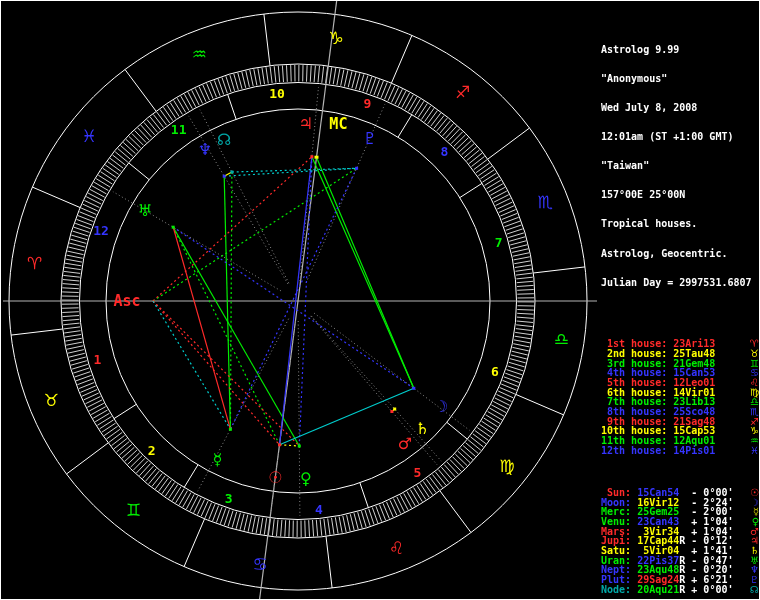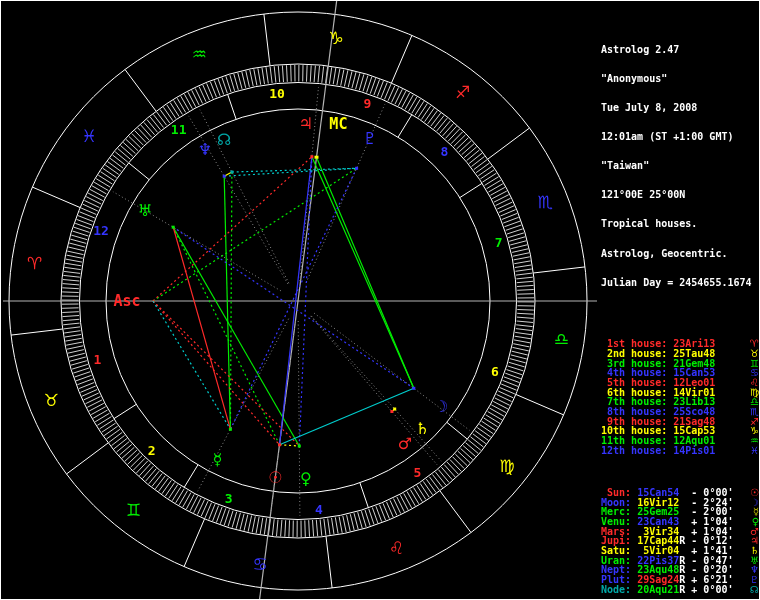--- a/index.html
+++ b/index.html
@@ -484,27 +484,27 @@
       <text x="421.7" y="432.6" fill="#ffff00" font-size="16" font-family="DejaVu Sans, sans-serif" text-anchor="middle">♄</text>
       <text x="143.8" y="214.9" fill="#00ee00" font-size="16" font-family="DejaVu Sans, sans-serif" text-anchor="middle">♅</text>
       <text x="203.8" y="153.9" fill="#3535ff" font-size="16" font-family="DejaVu Sans, sans-serif" text-anchor="middle">♆</text>
       <text x="368.9" y="142.7" fill="#3535ff" font-size="16" font-family="DejaVu Sans, sans-serif" text-anchor="middle">♇</text>
       <text x="223.1" y="143.6" fill="#00a8a8" font-size="16" font-family="DejaVu Sans, sans-serif" text-anchor="middle">☊</text>
       <text x="126" y="305" fill="#ff2a2a" font-size="15" font-family="DejaVu Sans Mono, monospace" text-anchor="middle">Asc</text>
       <text x="337.4" y="127.5" fill="#ffff00" font-size="15" font-family="DejaVu Sans Mono, monospace" text-anchor="middle">MC</text>
     </svg>
   <div class="sidebar">
     <div class="hdr">
-      <div>Astrolog 2.47</div>
+      <div>Astrolog 9.99</div>
       <div>"Anonymous"</div>
-      <div>Tue July 8, 2008</div>
+      <div>Wed July 8, 2008</div>
       <div>12:01am (ST +1:00 GMT)</div>
       <div>"Taiwan"</div>
-      <div>121°00E 25°00N</div>
+      <div>157°00E 25°00N</div>
       <div>Tropical houses.</div>
       <div>Astrolog, Geocentric.</div>
-      <div>Julian Day = 2454655.1674</div>
+      <div>Julian Day = 2997531.6807</div>
     </div>
     <div class="houses"><div class="row"><span style="color:#ff2a2a"> 1st house: 23Ari13</span><span class="g" style="color:#ff2a2a">♈</span></div><div class="row"><span style="color:#ffff00"> 2nd house: 25Tau48</span><span class="g" style="color:#ffff00">♉</span></div><div class="row"><span style="color:#00ee00"> 3rd house: 21Gem48</span><span class="g" style="color:#00ee00">♊</span></div><div class="row"><span style="color:#3535ff"> 4th house: 15Can53</span><span class="g" style="color:#3535ff">♋</span></div><div class="row"><span style="color:#ff2a2a"> 5th house: 12Leo01</span><span class="g" style="color:#ff2a2a">♌</span></div><div class="row"><span style="color:#ffff00"> 6th house: 14Vir01</span><span class="g" style="color:#ffff00">♍</span></div><div class="row"><span style="color:#00ee00"> 7th house: 23Lib13</span><span class="g" style="color:#00ee00">♎</span></div><div class="row"><span style="color:#3535ff"> 8th house: 25Sco48</span><span class="g" style="color:#3535ff">♏</span></div><div class="row"><span style="color:#ff2a2a"> 9th house: 21Sag48</span><span class="g" style="color:#ff2a2a">♐</span></div><div class="row"><span style="color:#ffff00">10th house: 15Cap53</span><span class="g" style="color:#ffff00">♑</span></div><div class="row"><span style="color:#00ee00">11th house: 12Aqu01</span><span class="g" style="color:#00ee00">♒</span></div><div class="row"><span style="color:#3535ff">12th house: 14Pis01</span><span class="g" style="color:#3535ff">♓</span></div></div>
     <div class="planets"><div class="row"><span><span style="color:#ff2a2a"> Sun:</span><span style="color:#3535ff"> 15Can54</span><span style="color:#ffffff">  - 0°00'</span></span><span class="g" style="color:#ff2a2a">☉</span></div><div class="row"><span><span style="color:#3535ff">Moon:</span><span style="color:#ffff00"> 16Vir12</span><span style="color:#ffffff">  - 2°24'</span></span><span class="g" style="color:#3535ff">☽</span></div><div class="row"><span><span style="color:#00ee00">Merc:</span><span style="color:#00ee00"> 25Gem25</span><span style="color:#ffffff">  - 2°00'</span></span><span class="g" style="color:#b8b800">☿</span></div><div class="row"><span><span style="color:#00ee00">Venu:</span><span style="color:#3535ff"> 23Can43</span><span style="color:#ffffff">  + 1°04'</span></span><span class="g" style="color:#00ee00">♀</span></div><div class="row"><span><span style="color:#ff2a2a">Mars:</span><span style="color:#ffff00">  3Vir34</span><span style="color:#ffffff">  + 1°04'</span></span><span class="g" style="color:#ff2a2a">♂</span></div><div class="row"><span><span style="color:#ff2a2a">Jupi:</span><span style="color:#ffff00"> 17Cap44</span><span style="color:#ffffff">R - 0°12'</span></span><span class="g" style="color:#ff2a2a">♃</span></div><div class="row"><span><span style="color:#ffff00">Satu:</span><span style="color:#ffff00">  5Vir04</span><span style="color:#ffffff">  + 1°41'</span></span><span class="g" style="color:#ffff00">♄</span></div><div class="row"><span><span style="color:#00ee00">Uran:</span><span style="color:#3535ff"> 22Pis37</span><span style="color:#ffffff">R - 0°47'</span></span><span class="g" style="color:#00ee00">♅</span></div><div class="row"><span><span style="color:#3535ff">Nept:</span><span style="color:#00ee00"> 23Aqu48</span><span style="color:#ffffff">R - 0°20'</span></span><span class="g" style="color:#3535ff">♆</span></div><div class="row"><span><span style="color:#3535ff">Plut:</span><span style="color:#ff2a2a"> 29Sag24</span><span style="color:#ffffff">R + 6°21'</span></span><span class="g" style="color:#3535ff">♇</span></div><div class="row"><span><span style="color:#00a8a8">Node:</span><span style="color:#00ee00"> 20Aqu21</span><span style="color:#ffffff">R + 0°00'</span></span><span class="g" style="color:#00a8a8">☊</span></div></div>
     
   </div>
 </div>
 
 </body></html>

